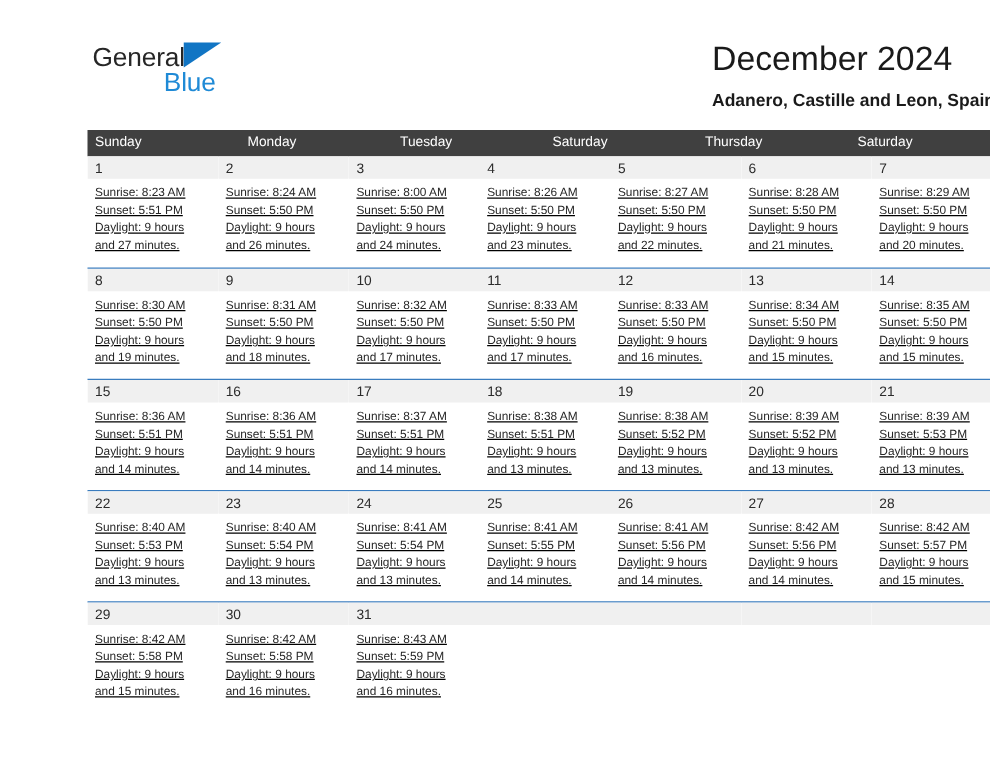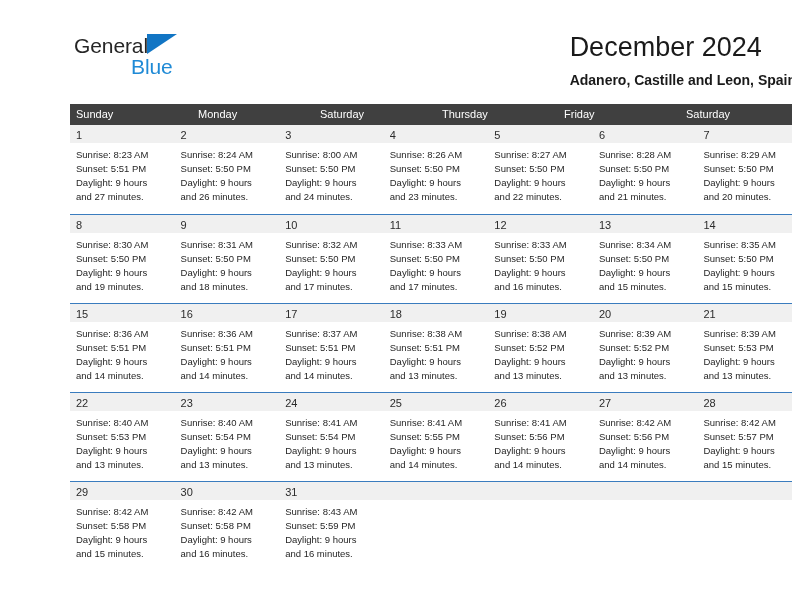--- a/index.html
+++ b/index.html
@@ -142,20 +142,21 @@
     background: #f0f0f0;
   }
   .day-num {
     font-size: 11px;
     line-height: 18px;
     color: #2b2b2b;
   }
   .day-body {
     padding: 5px 6px 0 6px;
     box-sizing: border-box;
+    text-decoration: underline;
   }
   .day-line {
     font-size: 9.5px;
     line-height: 14px;
     color: #262626;
     white-space: nowrap;
   }
 </style>
 </head>
 <body>
@@ -175,23 +176,23 @@
       <h1 class="cal-title">December 2024</h1>
       <h2 class="cal-subtitle">Adanero, Castille and Leon, Spain</h2>
     </div>
 
   </div>
 
   <div class="calendar">
     <div class="dow-row" id="dow-row">
         <div class="dow-cell">Sunday</div>
         <div class="dow-cell">Monday</div>
+        <div class="dow-cell">Tuesday</div>
         <div class="dow-cell">Saturday</div>
         <div class="dow-cell">Thursday</div>
-        <div class="dow-cell">Friday</div>
         <div class="dow-cell">Saturday</div>
       </div>
     <div id="weeks-container">
         <div class="week">
           <div class="day-cell">
             <div class="day-num-band"><span class="day-num">1</span></div>
             <div class="day-body">
               <div class="day-line">Sunrise: 8:23 AM</div>
               <div class="day-line">Sunset: 5:51 PM</div>
               <div class="day-line">Daylight: 9 hours</div>

